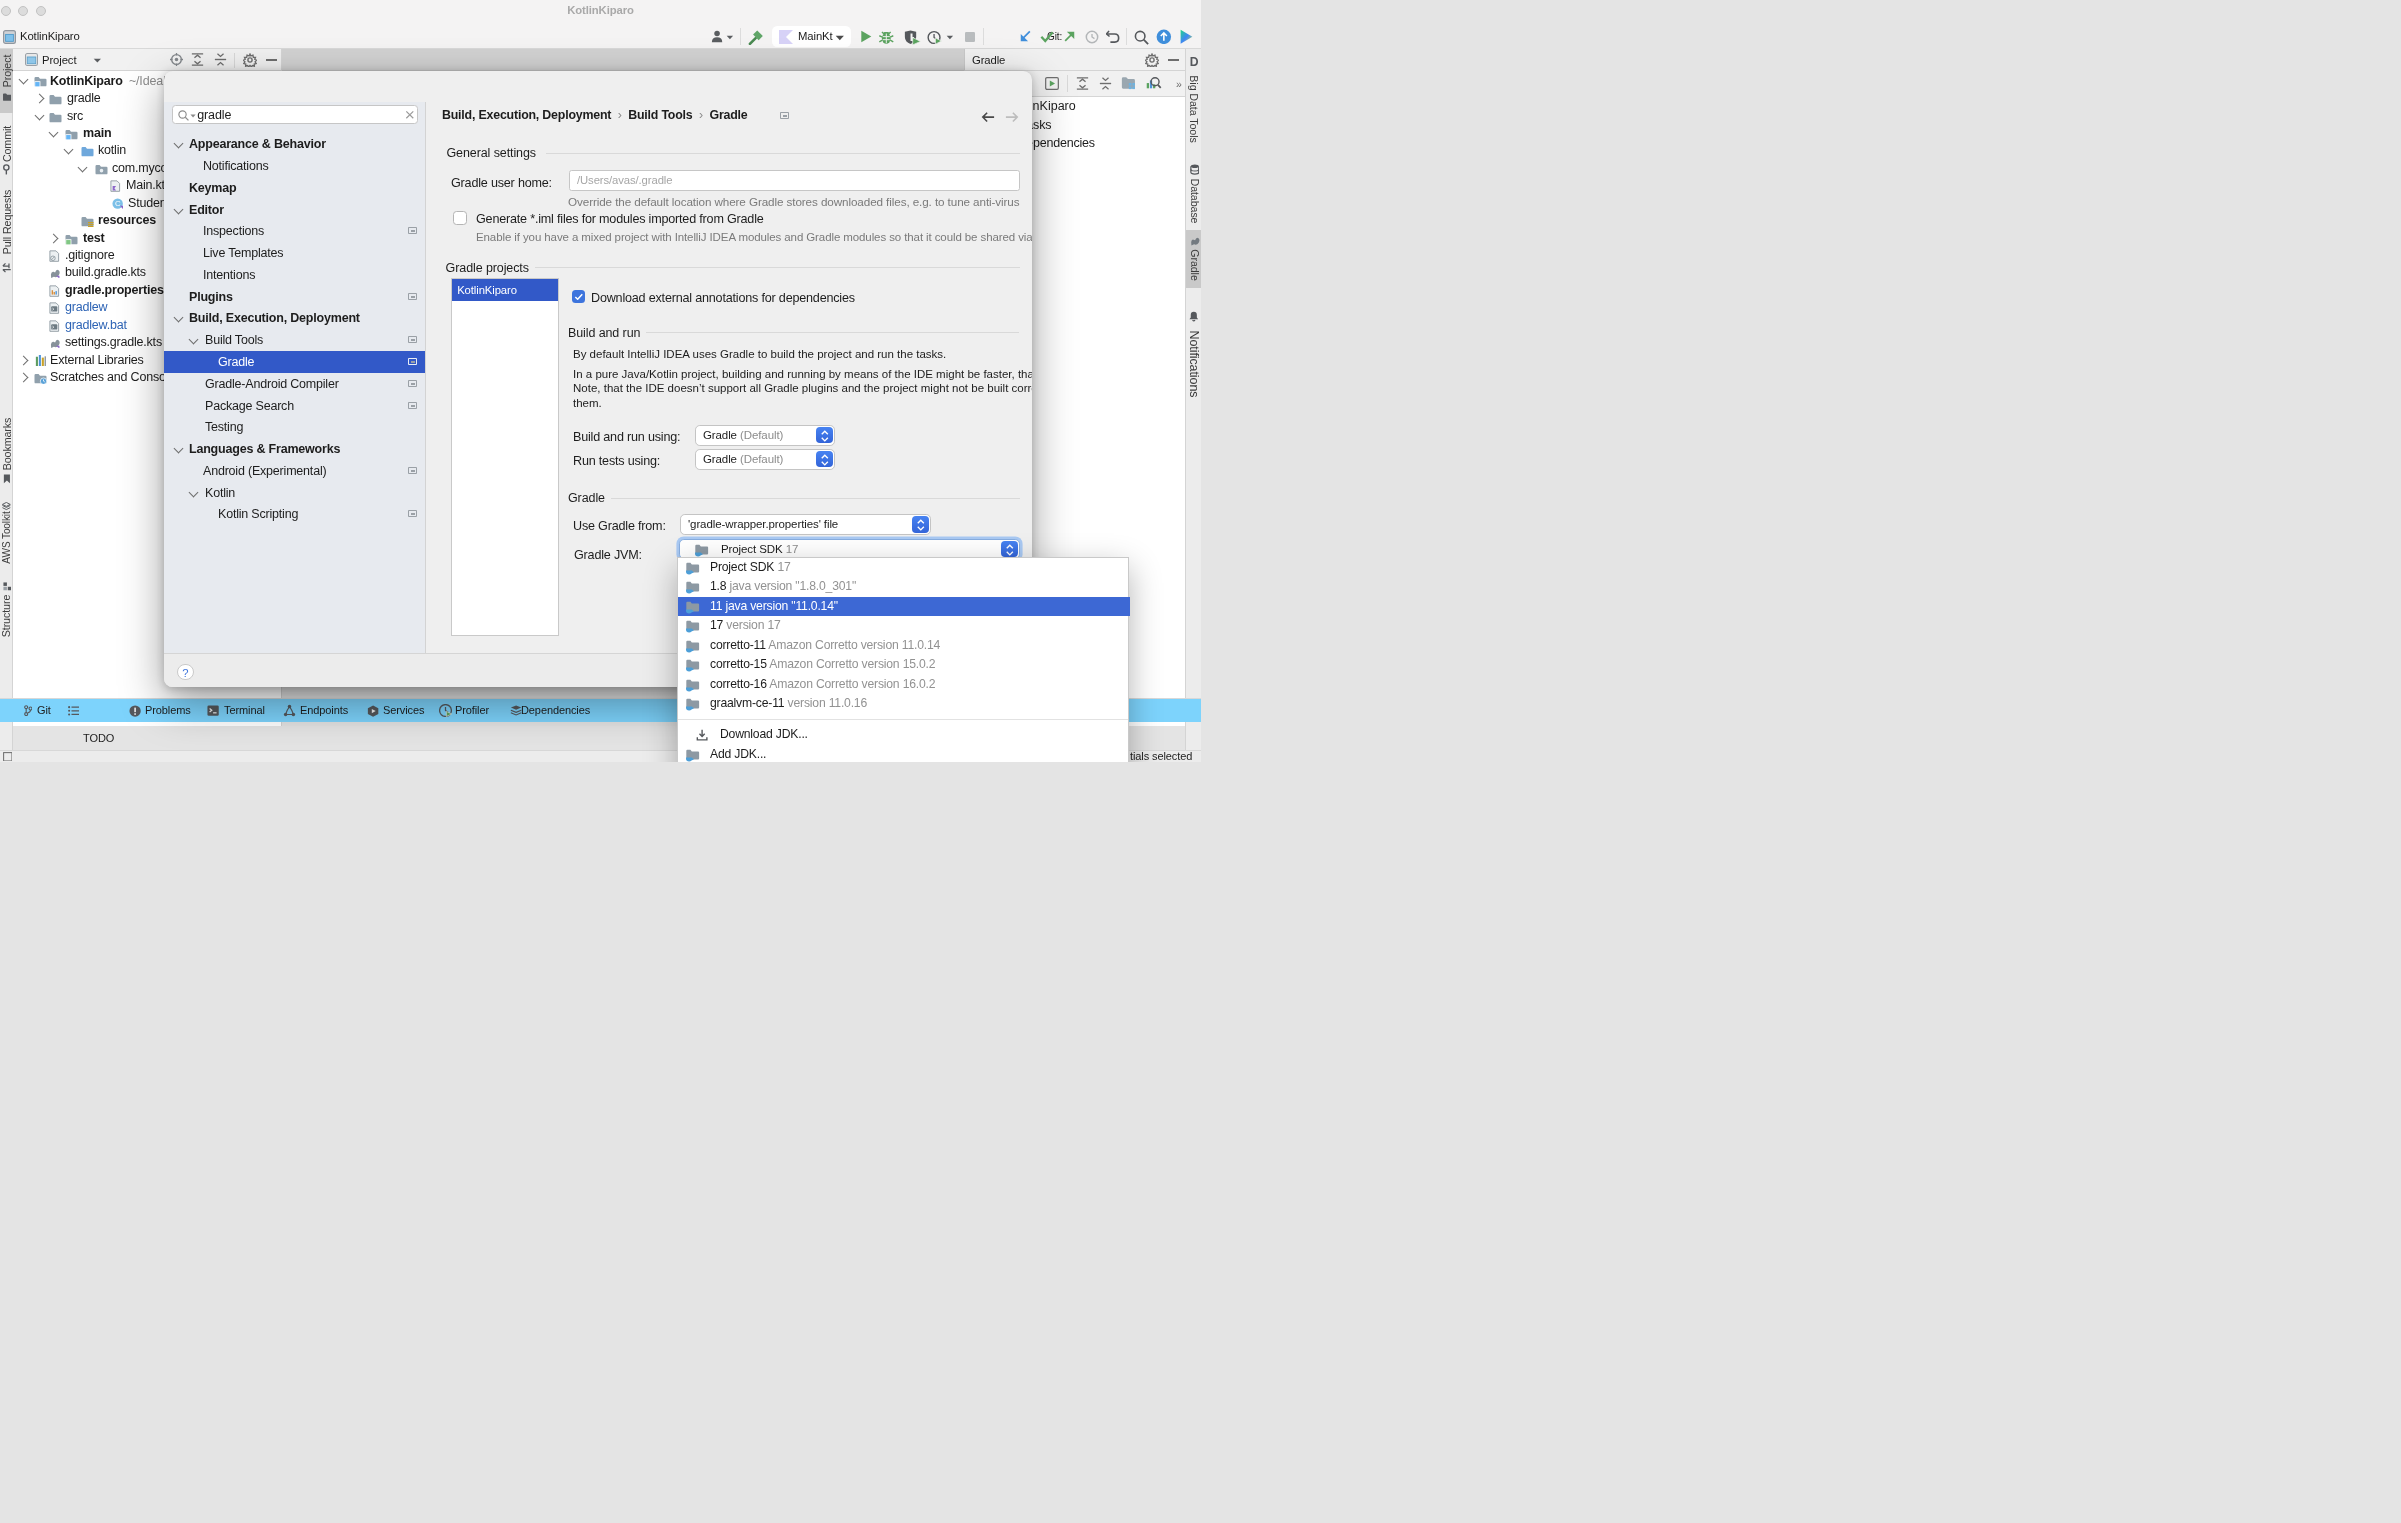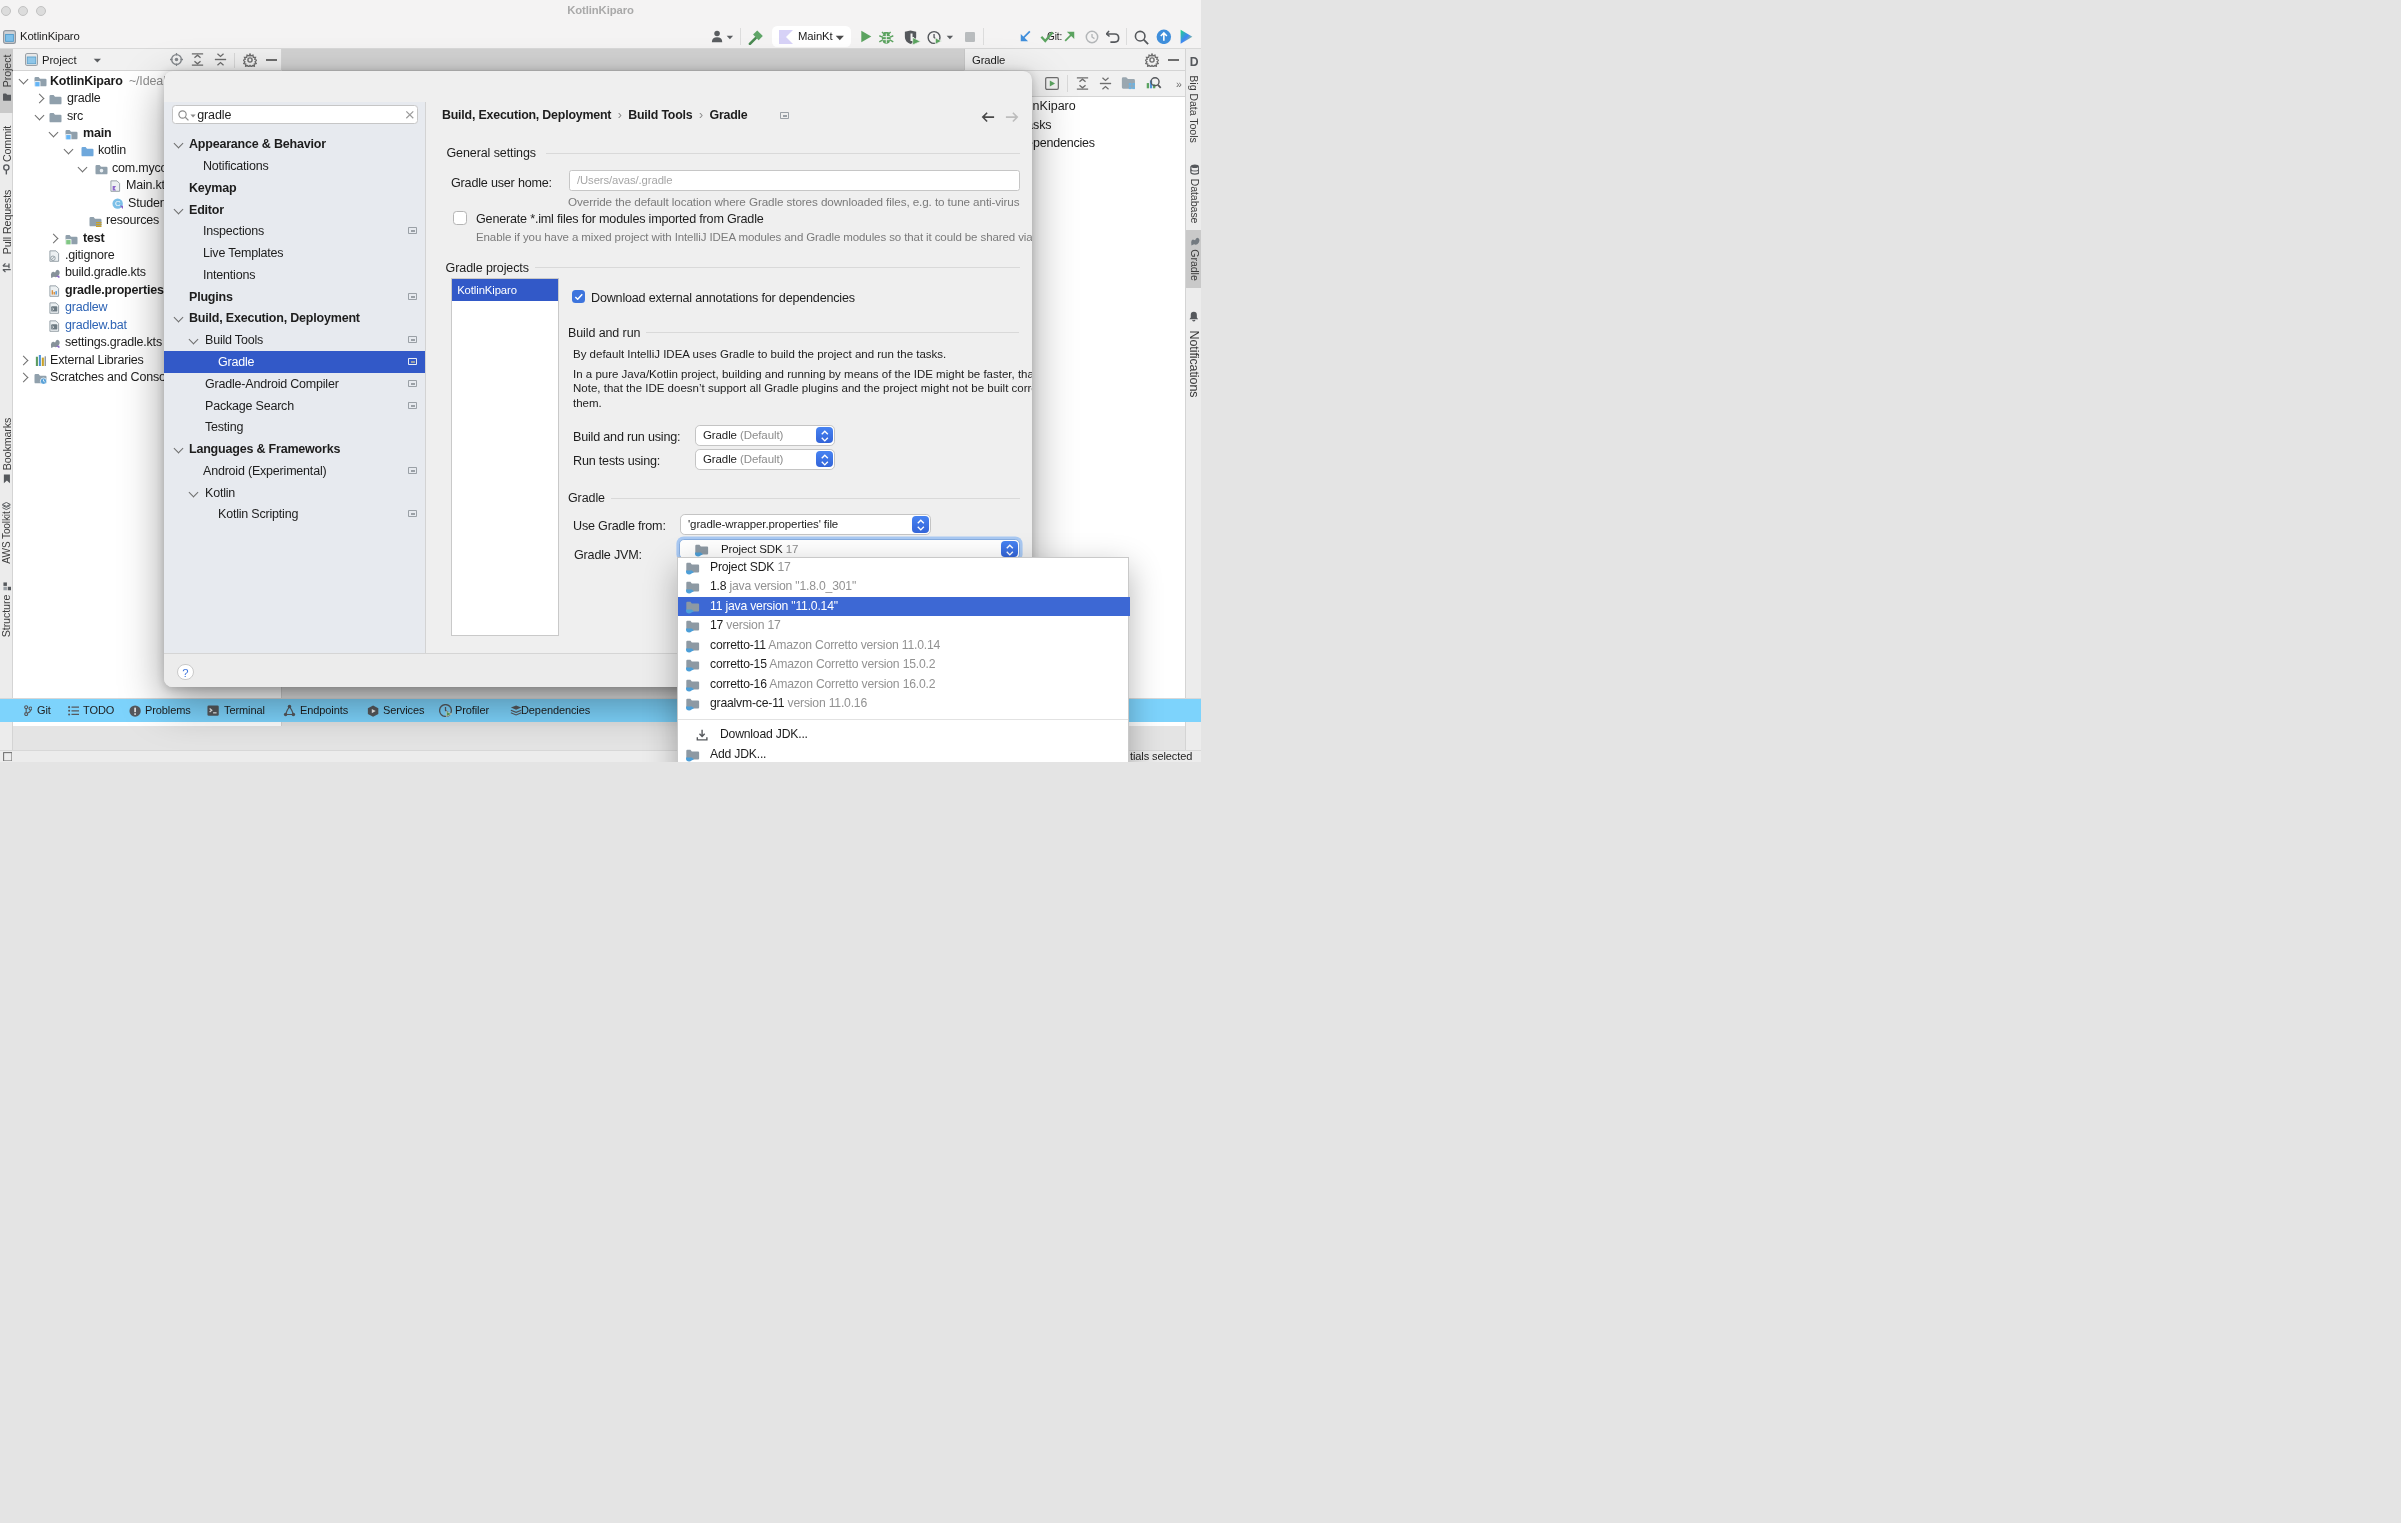--- a/index.html
+++ b/index.html
@@ -306,21 +306,21 @@
         <span class="abs" style="left:113px;">Main.kt</span>
       </div>
       <div class="trow" style="left:0; top:124px; width:269px;">
         <svg class="abs" style="left:99px; top:3px;font-size:14.3px" width="11.3" height="11.3" viewBox="0 0 13 13">
           <circle cx="6.5" cy="6.5" r="6" fill="#7cc0e8"></circle>
           <text x="6.5" y="9.6" font-size="9" fill="#fff" text-anchor="middle" font-family="Liberation Sans">C</text>
           <path d="M9 9 H13 V13 Z" fill="#8b66c9"></path>
         </svg>
         <span class="abs" style="left:115px;">Student</span>
       </div>
-      <div class="trow" style="left:8px; top:141px; width:269px;">
+      <div class="trow" style="left:0; top:141px; width:269px;font-weight:bold;">
         <svg class="abs" style="left:68px; top:3.5px;" width="13" height="11.3" viewBox="0 0 13 11">
           <path d="M0.5 2 Q0.5 0.8 1.7 0.8 H4.6 L6 2.5 H11.3 Q12.5 2.5 12.5 3.7 V9 Q12.5 10.2 11.3 10.2 H1.7 Q0.5 10.2 0.5 9 Z" fill="#90a0ac"></path>
           <g stroke="#c9a227" stroke-width="1.2">
             <path d="M7 6.5 H12.5 M7 8.5 H12.5 M7 10.5 H12.5"></path>
           </g>
         </svg>
         <span class="abs" style="left:85px;">resources</span>
       </div>
       <div class="trow" style="left:0; top:159px; width:269px;">
         <div class="chev closed" style="left:37px;"></div>
@@ -460,21 +460,21 @@
     <circle cx="7.5" cy="4" r="1.7" fill="none" stroke="#55585c" stroke-width="1.3"></circle>
     <path d="M2.5 4.2 V8.8 M7.5 5.7 Q7.5 8.5 4 9" fill="none" stroke="#55585c" stroke-width="1.3"></path>
   </svg>
   <div class="bitem" style="left:37px;">Git</div>
   <svg class="abs" style="left:68px; top:7px;" width="11.3" height="9.6" viewBox="0 0 13 11">
     <circle cx="1.3" cy="1.3" r="1.2" fill="#55585c"></circle>
       <circle cx="1.3" cy="5.5" r="1.2" fill="#55585c"></circle>
       <circle cx="1.3" cy="9.7" r="1.2" fill="#55585c"></circle>
     <path d="M4 1.3 H13 M4 5.5 H13 M4 9.7 H13" stroke="#55585c" stroke-width="1.5"></path>
   </svg>
-  <div class="bitem" style="left:83px;">TODO</div>
+  <div class="bitem" style="left:83px;margin-top:28px;">TODO</div>
   <svg class="abs" style="left:129px; top:5.7px;" width="12.2" height="12.2" viewBox="0 0 14 14">
     <circle cx="7" cy="7" r="6.5" fill="#55585c"></circle>
       <rect x="6.1" y="3" width="1.8" height="5.2" fill="#f0f0f0"></rect>
       <rect x="6.1" y="9.5" width="1.8" height="1.8" fill="#f0f0f0"></rect>
   </svg>
   <div class="bitem" style="left:145px;">Problems</div>
   <svg class="abs" style="left:207px; top:6.1px;" width="12.2" height="11.3" viewBox="0 0 14 13">
     <rect x="0.5" y="0.5" width="13" height="12" rx="1.5" fill="#55585c"></rect>
     <path d="M3 4 L5.5 6 L3 8" fill="none" stroke="#f0f0f0" stroke-width="1.4"></path>
       <path d="M7 9 H11" stroke="#f0f0f0" stroke-width="1.4"></path>

